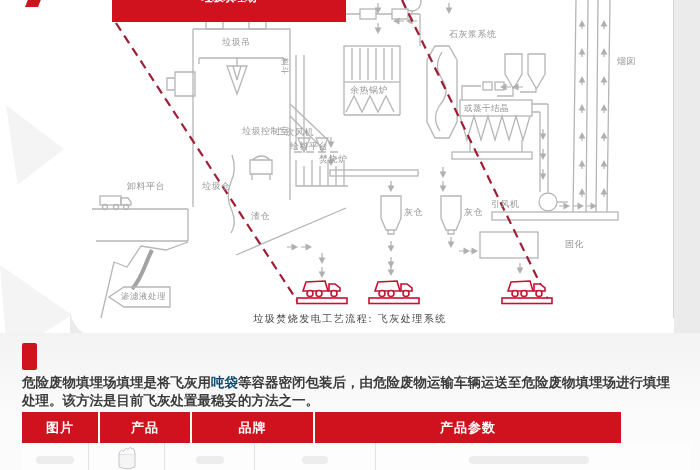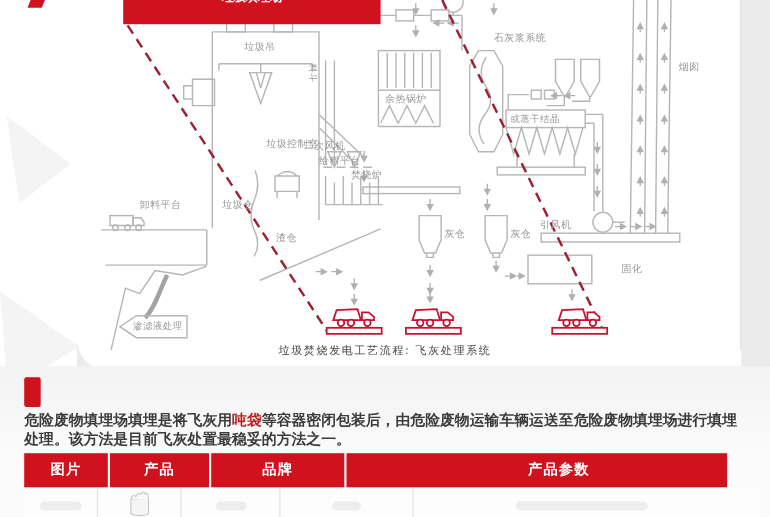--- a/index.html
+++ b/index.html
@@ -21,27 +21,27 @@
   .lbl.vert{transform:rotate(90deg);transform-origin:left top;font-size:8px;}
   #caption{position:absolute;left:0;top:312px;width:700px;text-align:center;
            font-size:10px;font-weight:normal;color:#454545;letter-spacing:1.5px;}
   
   #bottom{position:absolute;left:0;top:333px;width:700px;height:137px;
           background:linear-gradient(180deg,#f3f3f4 0%,#fbfbfb 60%);}
   #bullet{position:absolute;left:22px;top:343px;width:15px;height:27px;background:#d0121f;border-radius:2px;}
   #sec-title{position:absolute;left:45px;top:340px;font-size:23px;font-weight:bold;color:#141414;letter-spacing:2px;}
   #sec-desc{position:absolute;left:22px;top:374px;width:655px;font-size:13.5px;line-height:17.5px;
             font-weight:600;color:#3c3c3c;}
-  #sec-desc .hl{color:#b91c1c;}
+  #sec-desc .hl{color:#0c4a6e;}
   
   #ptable{position:absolute;left:22px;top:412px;width:668px;}
   .thead{display:flex;}
   .th{background:#d0121f;color:#fff;font-size:13px;font-weight:bold;text-align:center;
       height:31px;line-height:31px;margin-right:2px;letter-spacing:1px;}
-  .th:last-child{margin-right:0;padding-left:40px;}
+  .th:last-child{margin-right:0;}
   .trow{display:flex;background:#fdfdfd;height:27px;}
   .td{border-right:1px solid #e2e2e2;position:relative;box-sizing:border-box;}
   .td:last-child{border-right:none;}
   .w0{width:67px;}.w1{width:76px;}.w2{width:90px;}.w3{width:121px;}.w4{width:306px;}
   .hint{position:absolute;top:13px;left:50%;transform:translateX(-50%);height:8px;background:#e9e9e9;border-radius:4px;opacity:.8;}
   #bag{position:absolute;left:50%;top:2px;transform:translateX(-50%);}
 </style>
 </head>
 <body>
 

